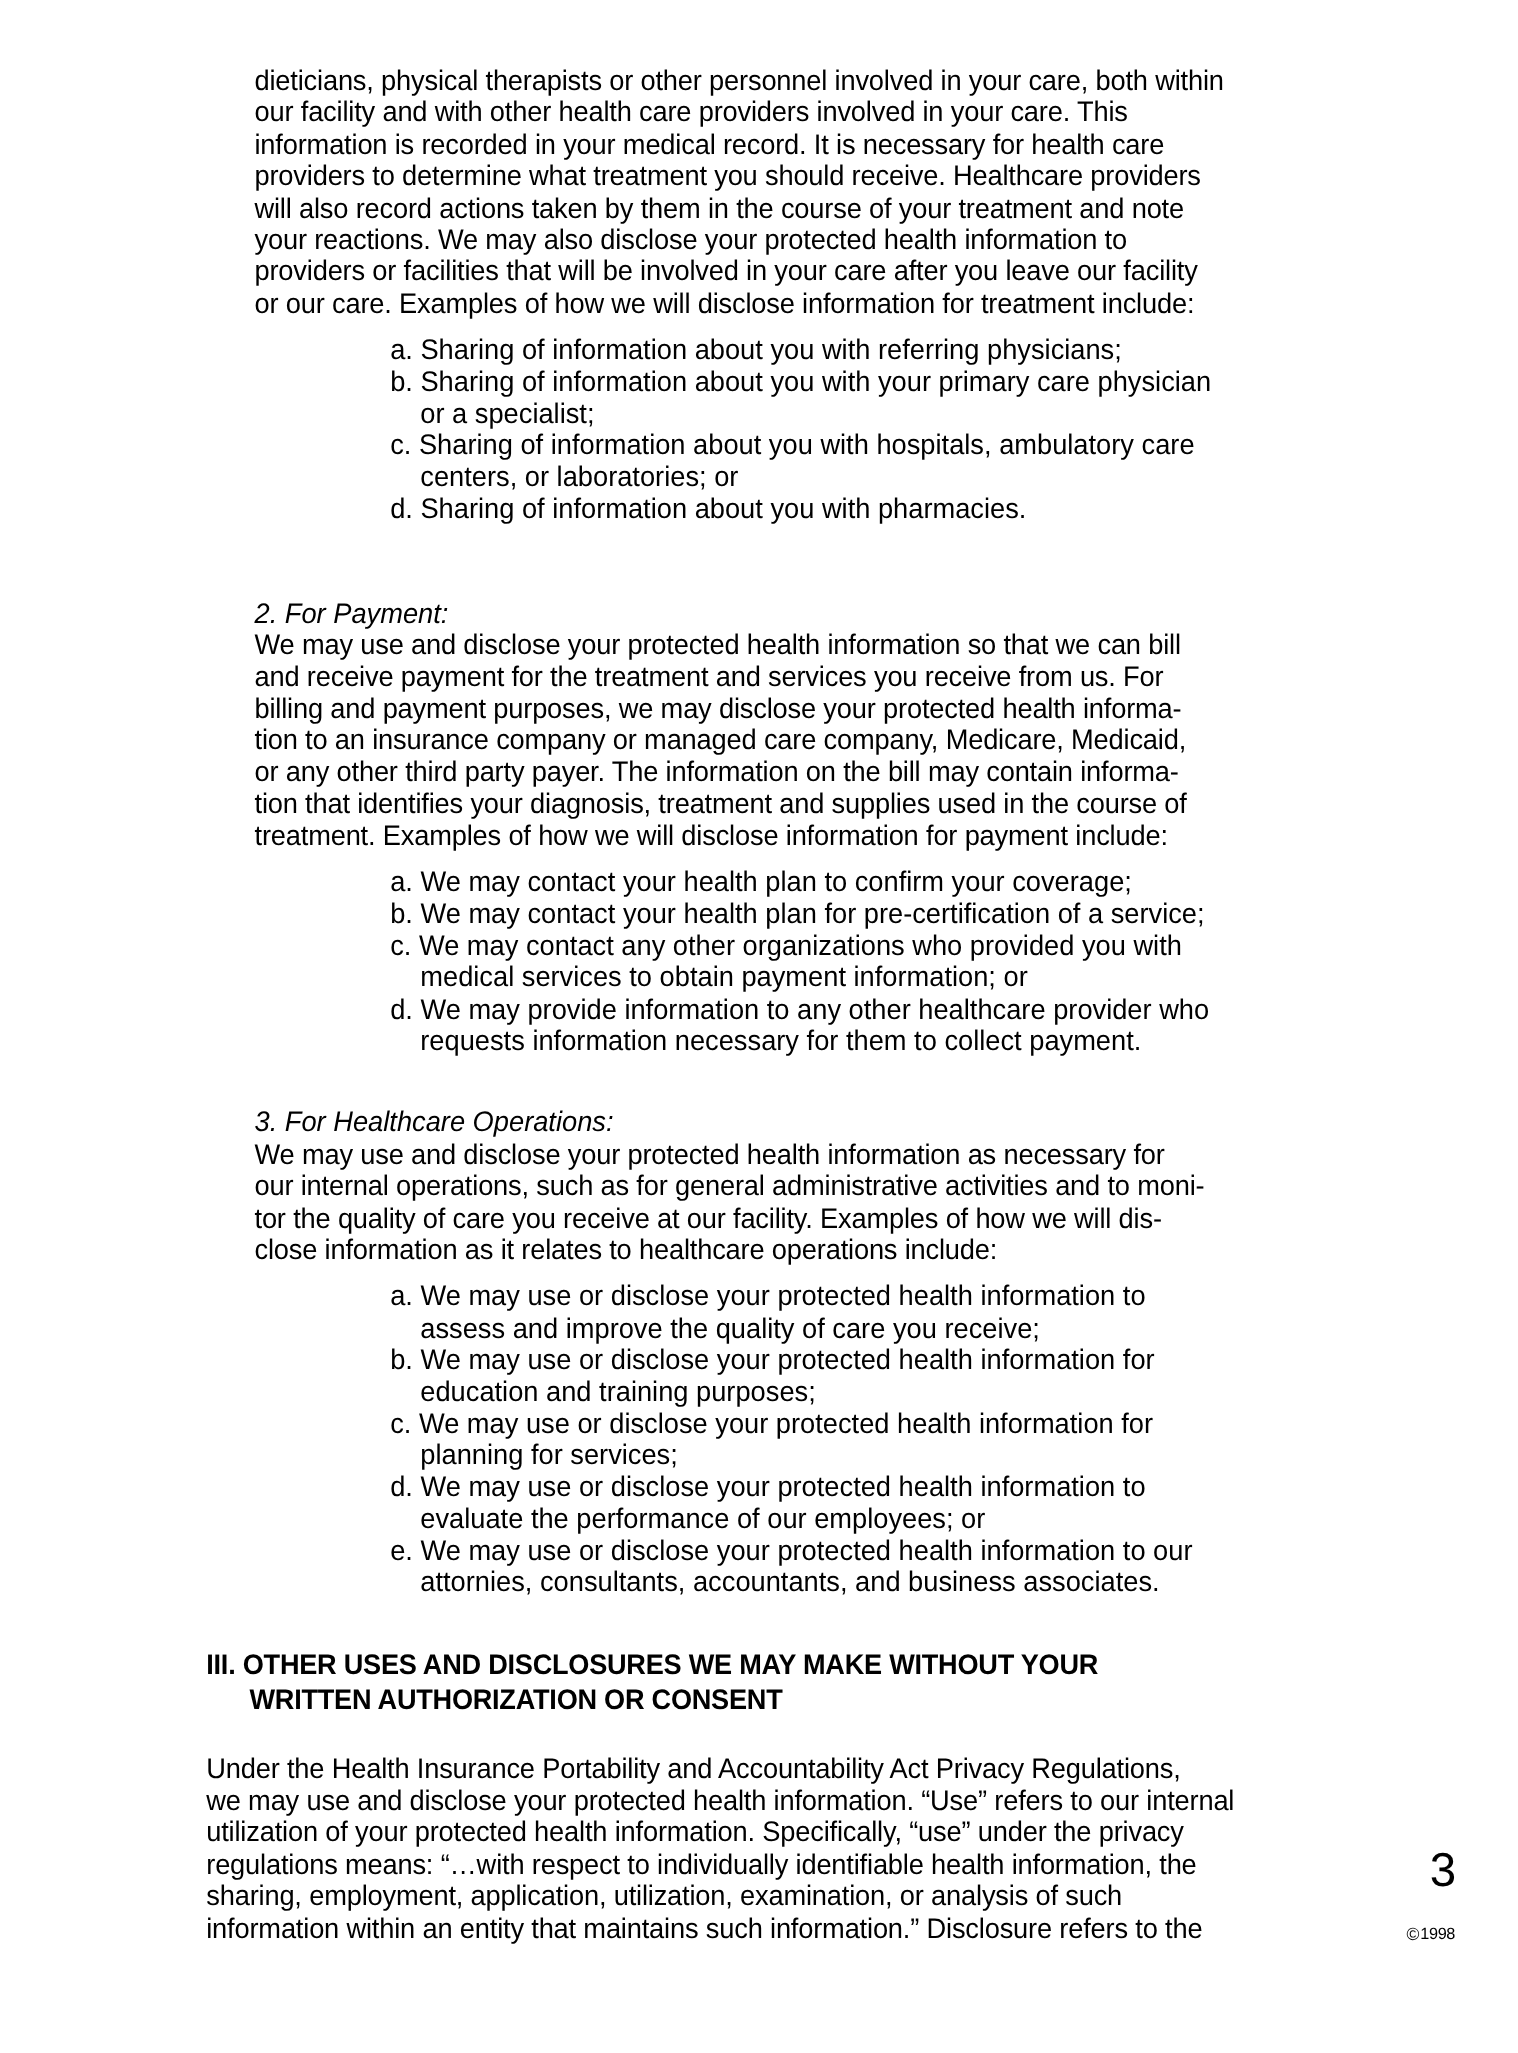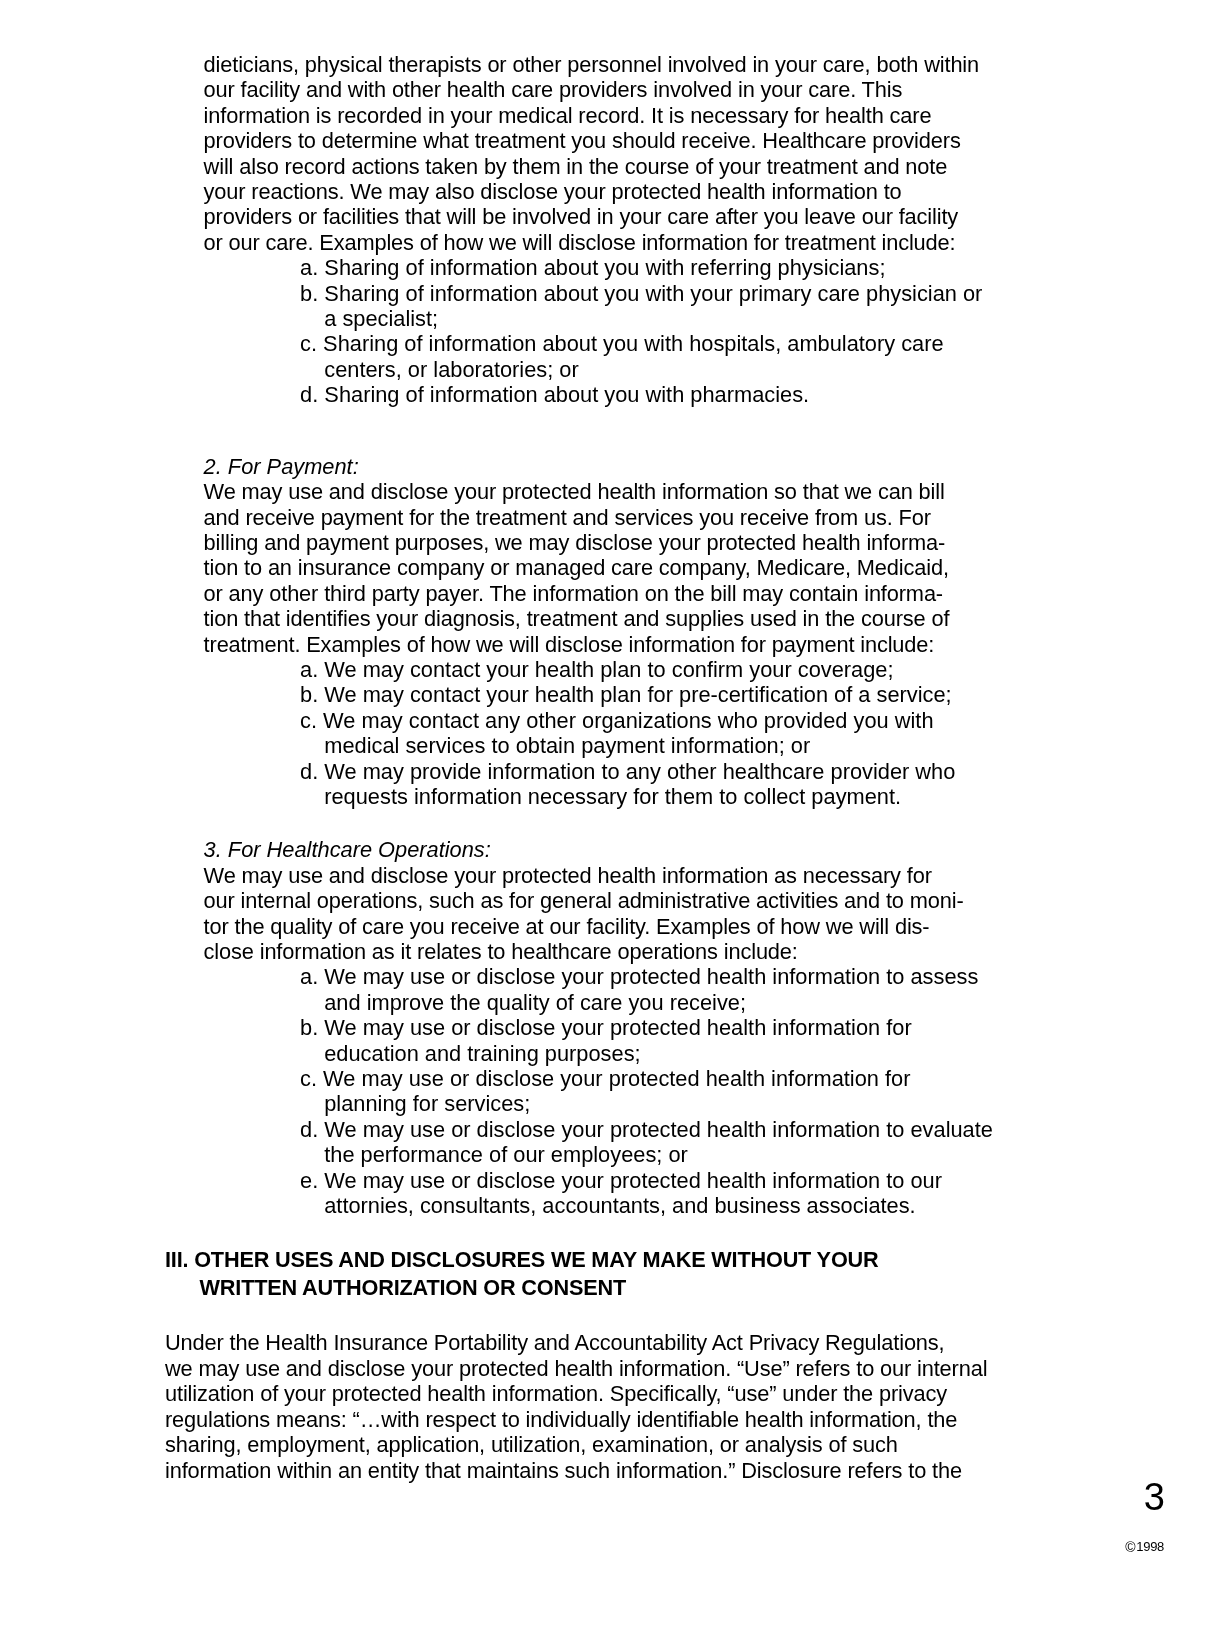--- a/index.html
+++ b/index.html
@@ -58,21 +58,21 @@
     letter-spacing: -0.2px;
     transform: scaleX(0.96);
     transform-origin: left top;
   }
   .heading-bold .cont {
     display: block;
     padding-left: 36px;
   }
   
   ol.alpha {
-    margin: 0;
+    margin: 12px;
     padding: 0;
     list-style: none;
   }
   ol.alpha > li {
     position: relative;
     font-size: 22.6px;
     line-height: 25.4px;
     padding-left: 165px;
     text-indent: -25px;
     margin: 0;

